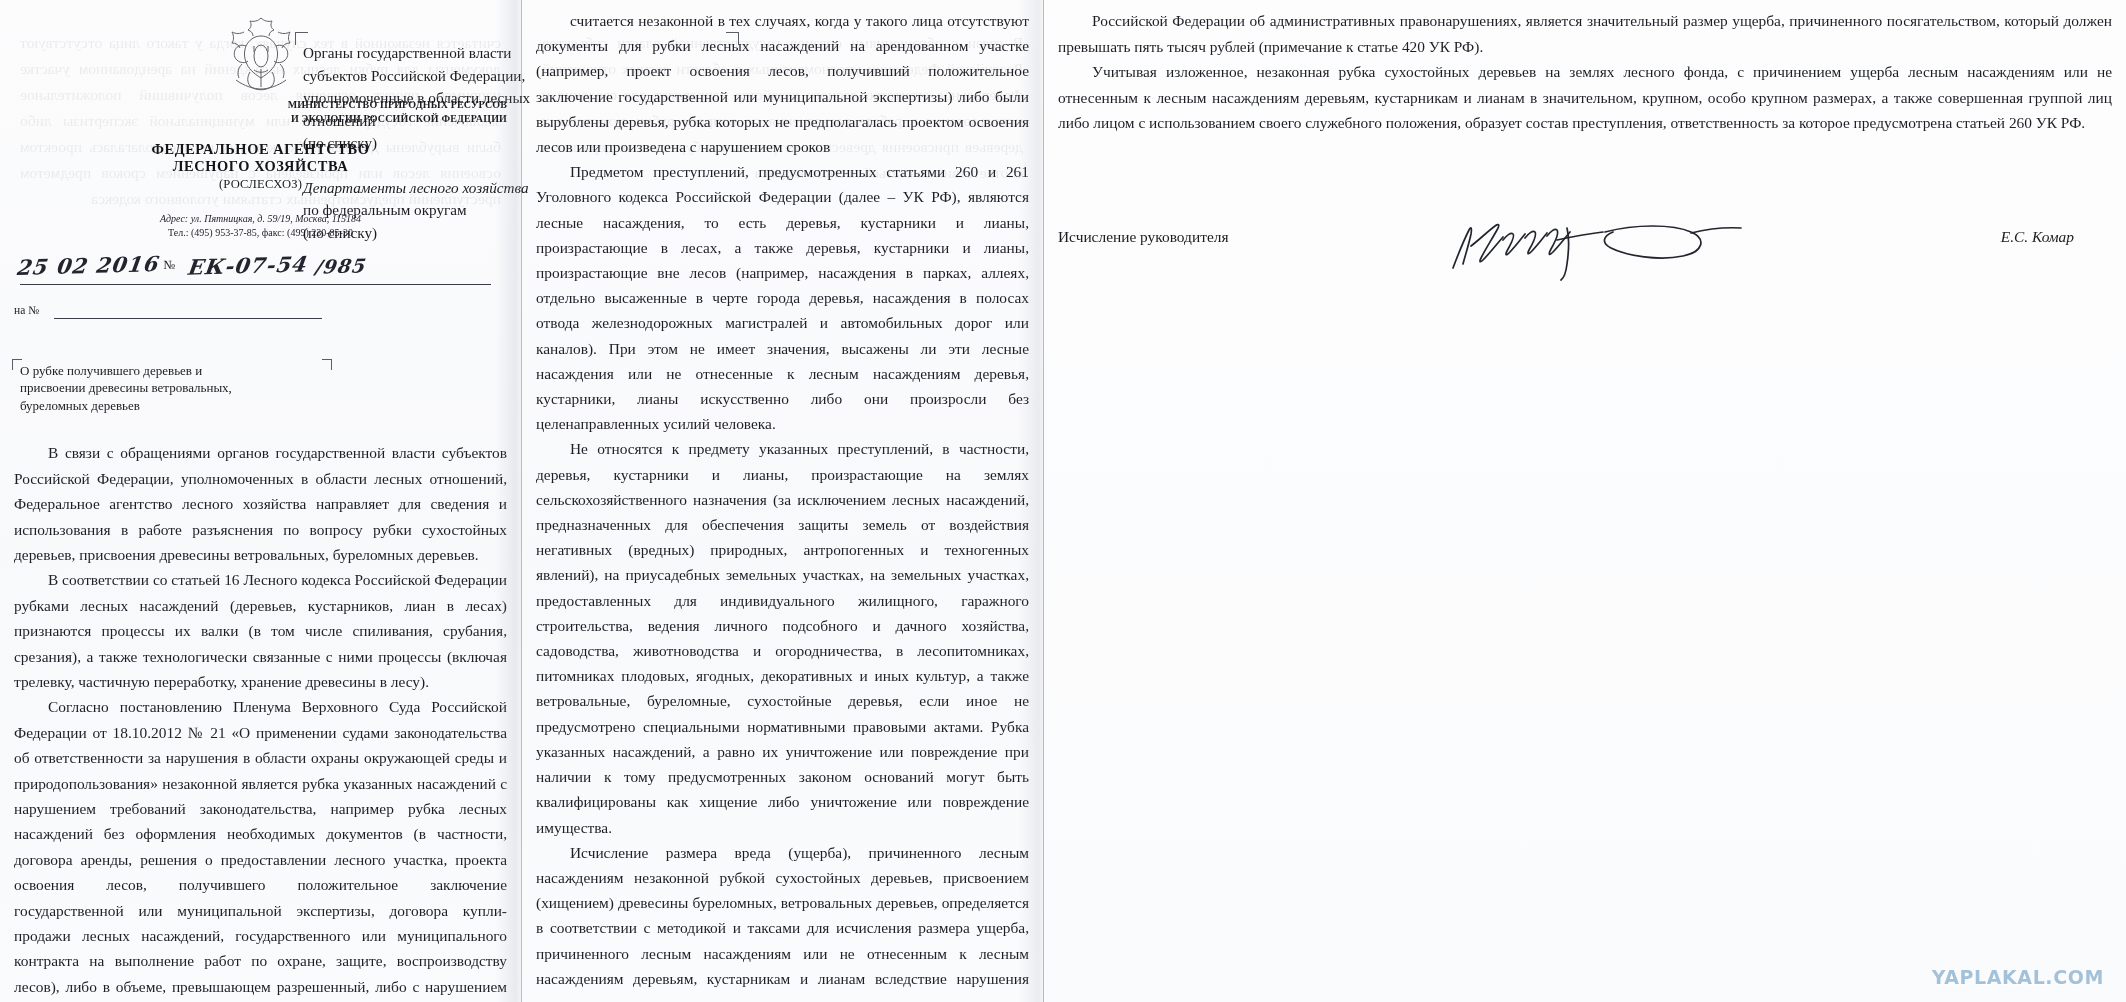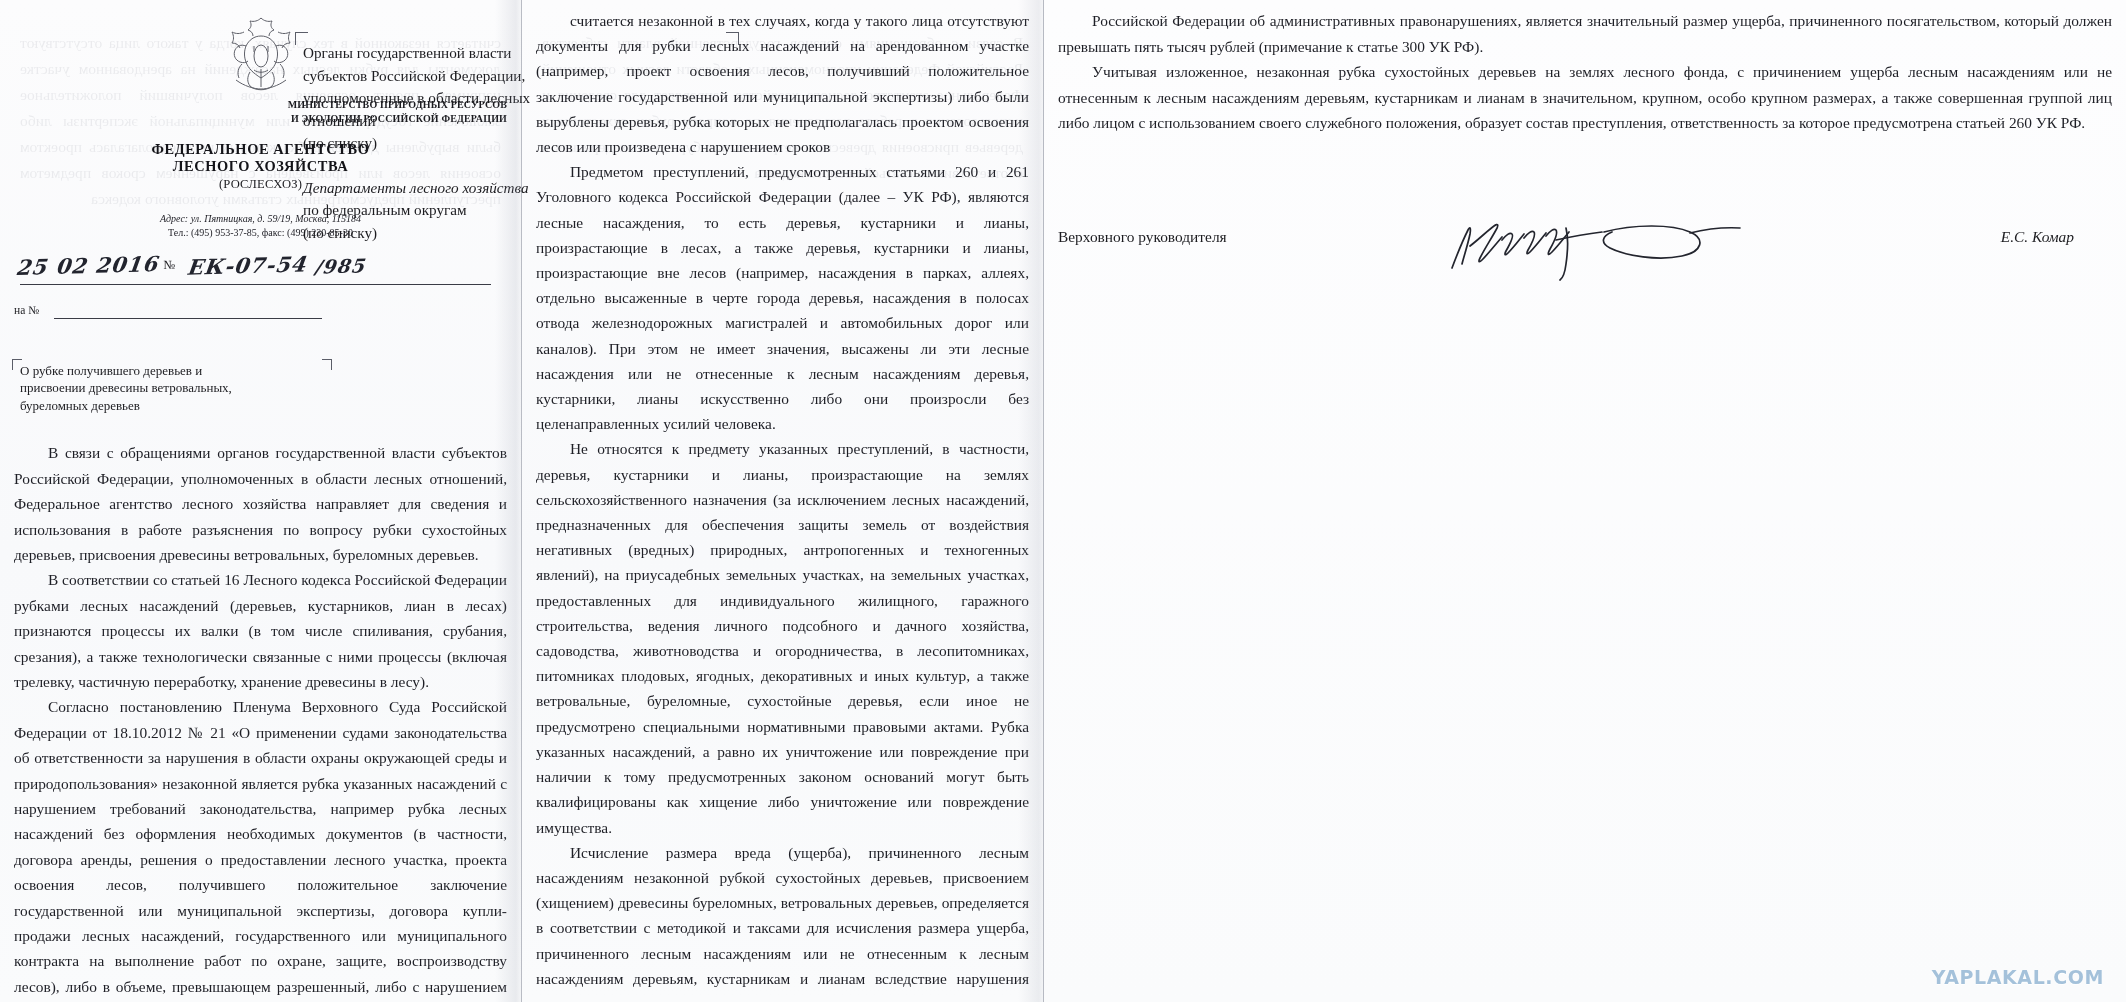--- a/index.html
+++ b/index.html
@@ -356,26 +356,26 @@
       <p>считается незаконной в тех случаях, когда у такого лица отсутствуют документы для рубки лесных насаждений на арендованном участке (например, проект освоения лесов, получивший положительное заключение государственной или муниципальной экспертизы) либо были вырублены деревья, рубка которых не предполагалась проектом освоения лесов или произведена с нарушением сроков</p>
       <p>Предметом преступлений, предусмотренных статьями 260 и 261 Уголовного кодекса Российской Федерации (далее – УК РФ), являются лесные насаждения, то есть деревья, кустарники и лианы, произрастающие в лесах, а также деревья, кустарники и лианы, произрастающие вне лесов (например, насаждения в парках, аллеях, отдельно высаженные в черте города деревья, насаждения в полосах отвода железнодорожных магистралей и автомобильных дорог или каналов). При этом не имеет значения, высажены ли эти лесные насаждения или не отнесенные к лесным насаждениям деревья, кустарники, лианы искусственно либо они произросли без целенаправленных усилий человека.</p>
       <p>Не относятся к предмету указанных преступлений, в частности, деревья, кустарники и лианы, произрастающие на землях сельскохозяйственного назначения (за исключением лесных насаждений, предназначенных для обеспечения защиты земель от воздействия негативных (вредных) природных, антропогенных и техногенных явлений), на приусадебных земельных участках, на земельных участках, предоставленных для индивидуального жилищного, гаражного строительства, ведения личного подсобного и дачного хозяйства, садоводства, животноводства и огородничества, в лесопитомниках, питомниках плодовых, ягодных, декоративных и иных культур, а также ветровальные, буреломные, сухостойные деревья, если иное не предусмотрено специальными нормативными правовыми актами. Рубка указанных насаждений, а равно их уничтожение или повреждение при наличии к тому предусмотренных законом оснований могут быть квалифицированы как хищение либо уничтожение или повреждение имущества.</p>
       <p>Исчисление размера вреда (ущерба), причиненного лесным насаждениям незаконной рубкой сухостойных деревьев, присвоением (хищением) древесины буреломных, ветровальных деревьев, определяется в соответствии с методикой и таксами для исчисления размера ущерба, причиненного лесным насаждениям или не отнесенным к лесным насаждениям деревьям, кустарникам и лианам вследствие нарушения лесного законодательства, заготовка древесины которых допускается, утвержденными постановлением Правительства Российской Федерации от 08.05.2007 № 273 «Об исчислении размера вреда, причиненного лесам вследствие нарушения лесного законодательства».</p>
 
     </div>
   </div>
 
   <div class="panel p3">
     <div class="body">
-      <p>Российской Федерации об административных правонарушениях, является значительный размер ущерба, причиненного посягательством, который должен превышать пять тысяч рублей (примечание к статье 300 УК РФ).</p>
+      <p>Российской Федерации об административных правонарушениях, является значительный размер ущерба, причиненного посягательством, который должен превышать пять тысяч рублей (примечание к статье 420 УК РФ).</p>
       <p>Учитывая изложенное, незаконная рубка сухостойных деревьев на землях лесного фонда, с причинением ущерба лесным насаждениям или не отнесенным к лесным насаждениям деревьям, кустарникам и лианам в значительном, крупном, особо крупном размерах, а также совершенная группой лиц либо лицом с использованием своего служебного положения, образует состав преступления, ответственность за которое предусмотрена статьей 260 УК РФ.</p>
     </div>
 
     <div class="sig-block">
-      <div class="sig-title">Верховного руководителя</div>
+      <div class="sig-title">Исчисление руководителя</div>
       <div class="sig-mark">
         <svg class="sig-svg" width="330" height="80" viewBox="0 0 330 80">
           <g fill="none" stroke="#23252e" stroke-width="1.7" stroke-linecap="round" stroke-linejoin="round">
             <path d="M8 62 C14 46 20 32 24 24 C26 20 27 22 26 28 C24 38 20 50 18 58"></path>
             <path d="M26 40 C34 34 42 26 50 20 C54 17 55 19 52 24 C47 33 40 44 36 52 C34 56 35 57 38 54 C44 48 52 38 58 31"></path>
             <path d="M58 34 C62 29 66 26 68 28 C70 30 66 38 62 45 C60 49 61 50 64 47 C70 41 76 33 80 28"></path>
             <path d="M80 32 C84 27 88 24 90 26 C92 29 88 37 84 44 C82 48 83 49 86 46 C92 40 98 32 102 27"></path>
             <path d="M102 30 C106 25 110 22 112 24 C114 27 110 36 106 43 C103 49 104 50 108 46 C114 40 120 32 125 26"></path>
             <path d="M122 22 C124 30 124 44 122 58 C121 66 119 72 116 74"></path>
             <path d="M112 34 C126 31 142 28 158 26"></path>

